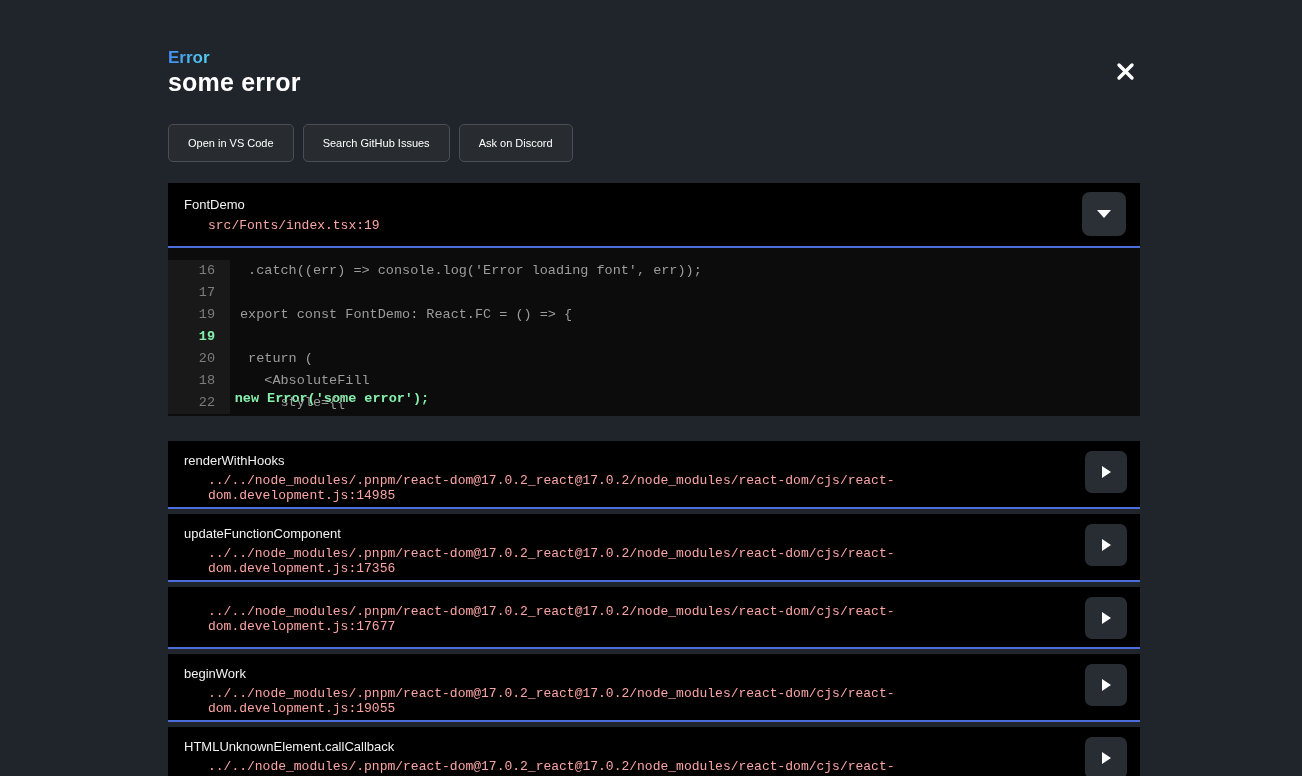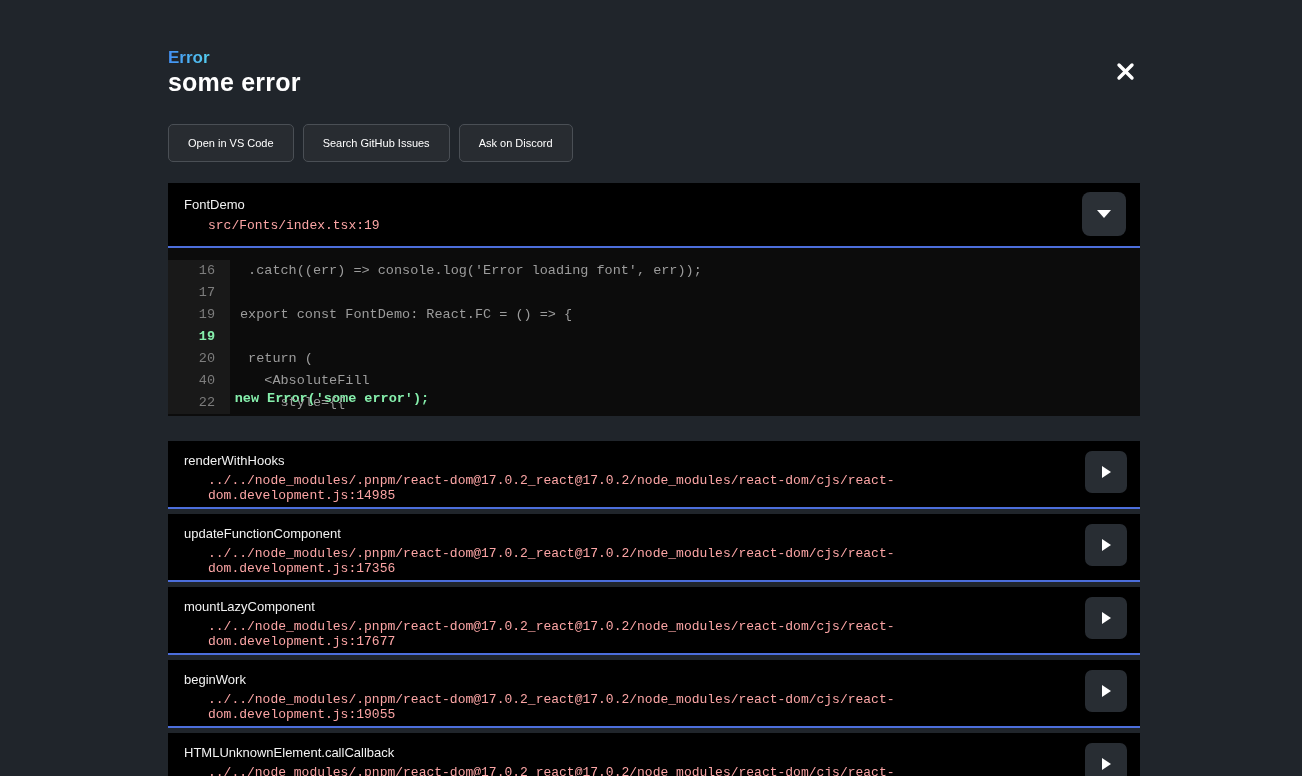--- a/index.html
+++ b/index.html
@@ -215,21 +215,21 @@
       </div>
       <div class="code-line hl">
         <span class="gutter">19</span>
           <span class="src"> throw new Error('some error');</span>
       </div>
       <div class="code-line">
         <span class="gutter">20</span>
           <span class="src"> return (</span>
       </div>
       <div class="code-line">
-        <span class="gutter">40</span>
+        <span class="gutter">18</span>
           <span class="src">   &lt;AbsoluteFill</span>
       </div>
       <div class="code-line">
         <span class="gutter">22</span>
           <span class="src">     style={{</span>
       </div>
     </div>
 
     <div class="stack-list">
 
@@ -243,21 +243,20 @@
 
       <div class="stack-frame">
         <div class="frame-fn">updateFunctionComponent</div>
         <div class="frame-loc">../../node_modules/.pnpm/react-dom@17.0.2_react@17.0.2/node_modules/react-dom/cjs/react-dom.development.js:17356</div>
         <button class="icon-btn">
           <span class="tri-right"></span>
         </button>
       </div>
 
       <div class="stack-frame">
-        <div class="frame-fn">mountLazyComponent</div>
         <div class="frame-loc">../../node_modules/.pnpm/react-dom@17.0.2_react@17.0.2/node_modules/react-dom/cjs/react-dom.development.js:17677</div>
         <button class="icon-btn">
           <span class="tri-right"></span>
         </button>
       </div>
 
       <div class="stack-frame">
         <div class="frame-fn">beginWork</div>
         <div class="frame-loc">../../node_modules/.pnpm/react-dom@17.0.2_react@17.0.2/node_modules/react-dom/cjs/react-dom.development.js:19055</div>
         <button class="icon-btn">

